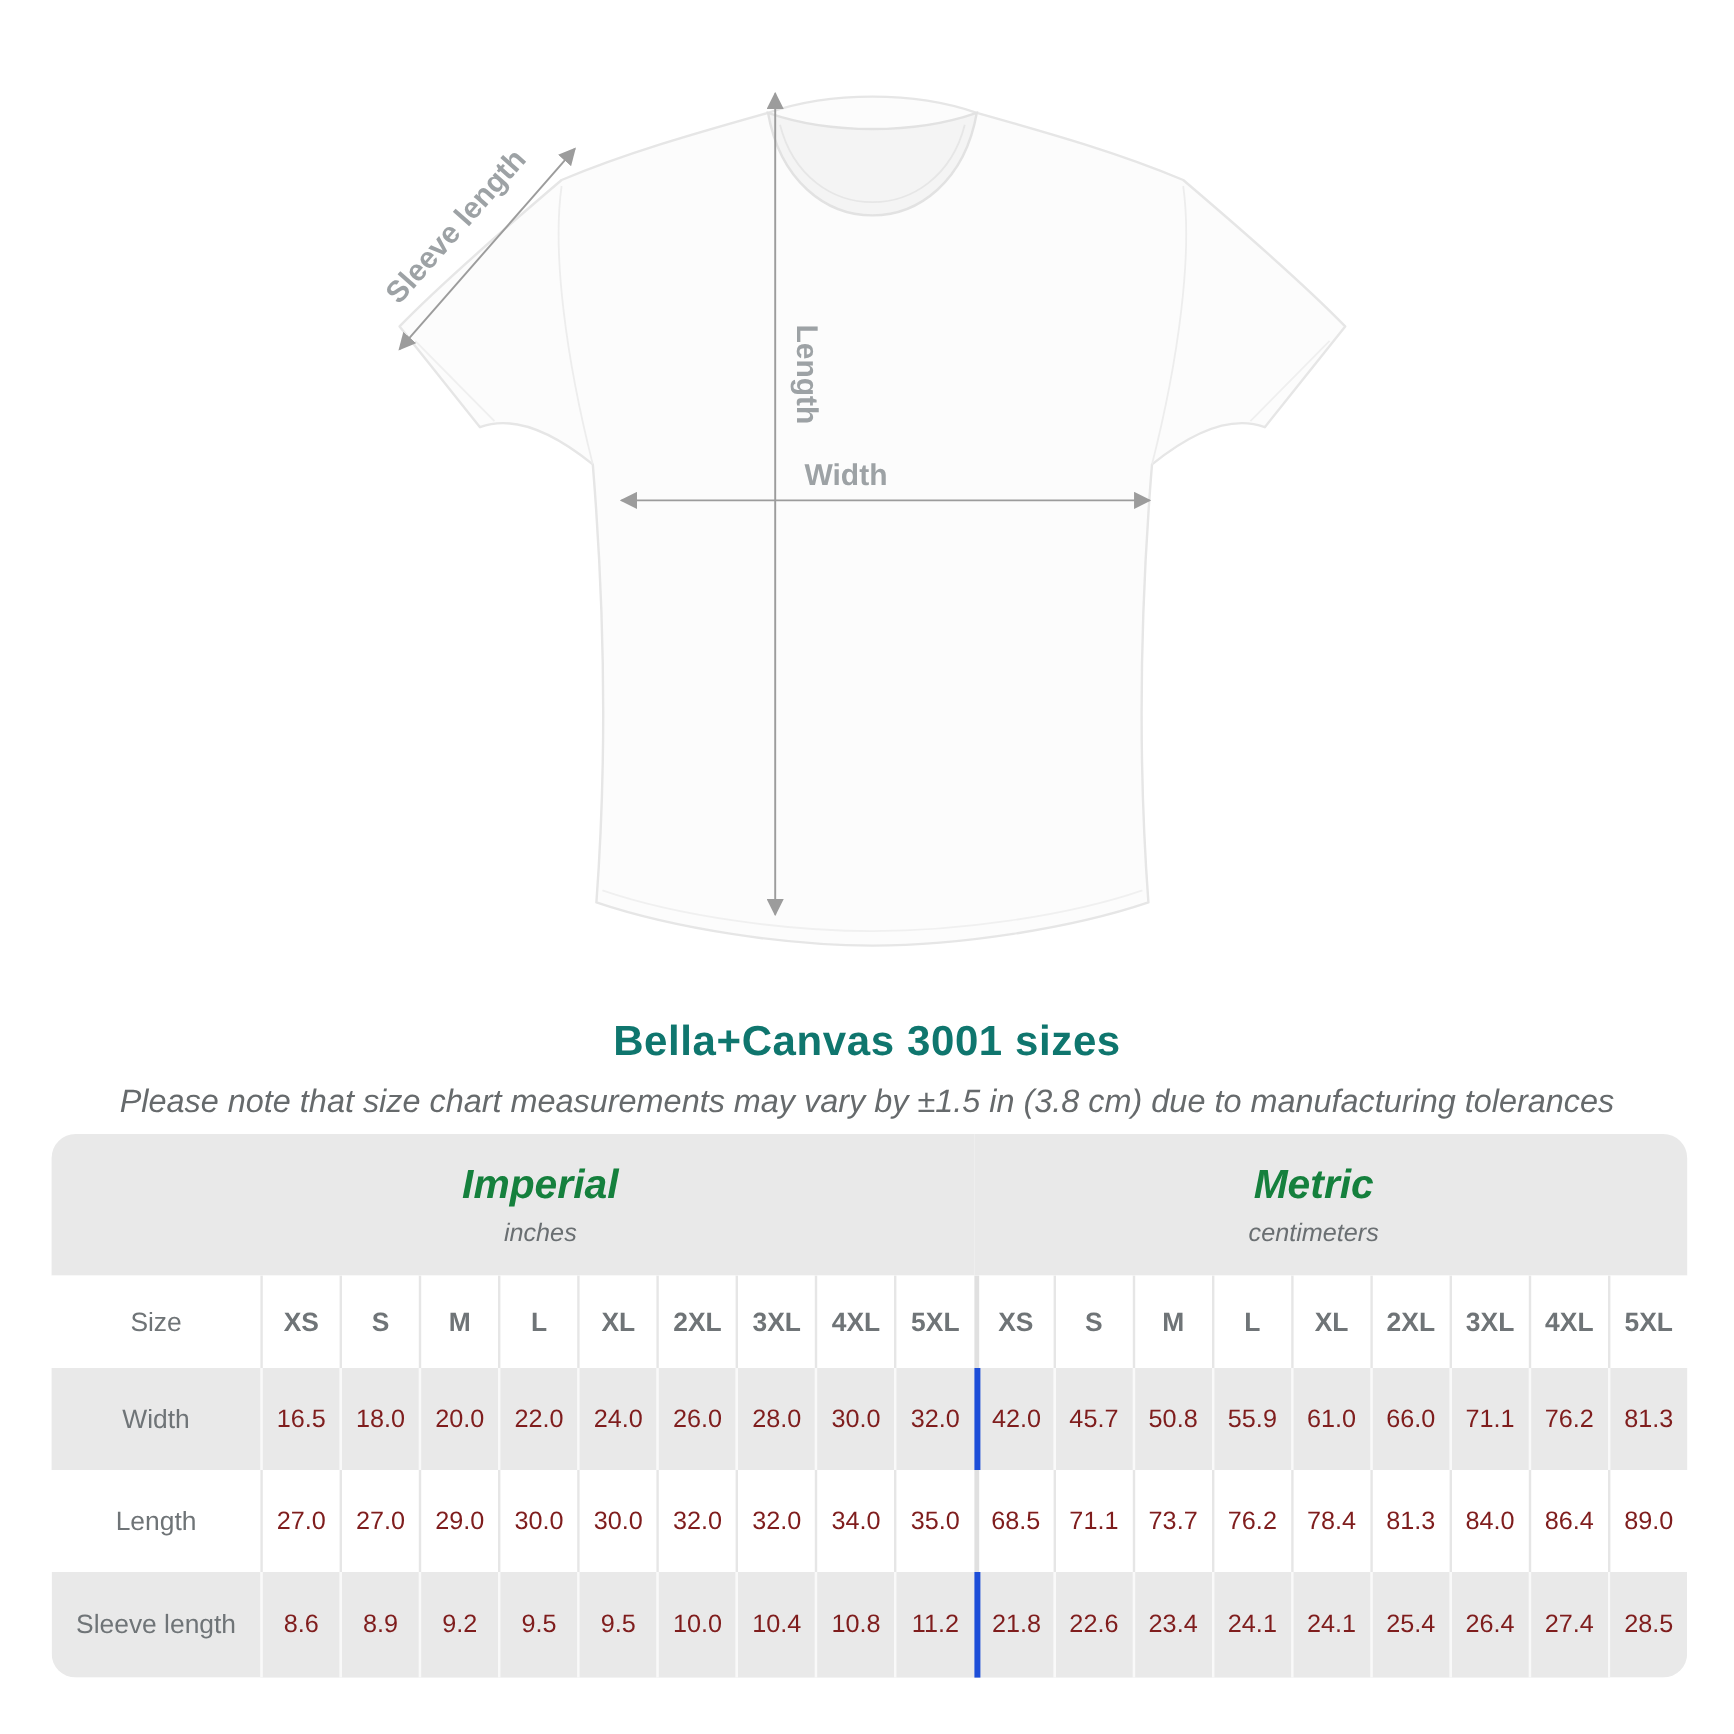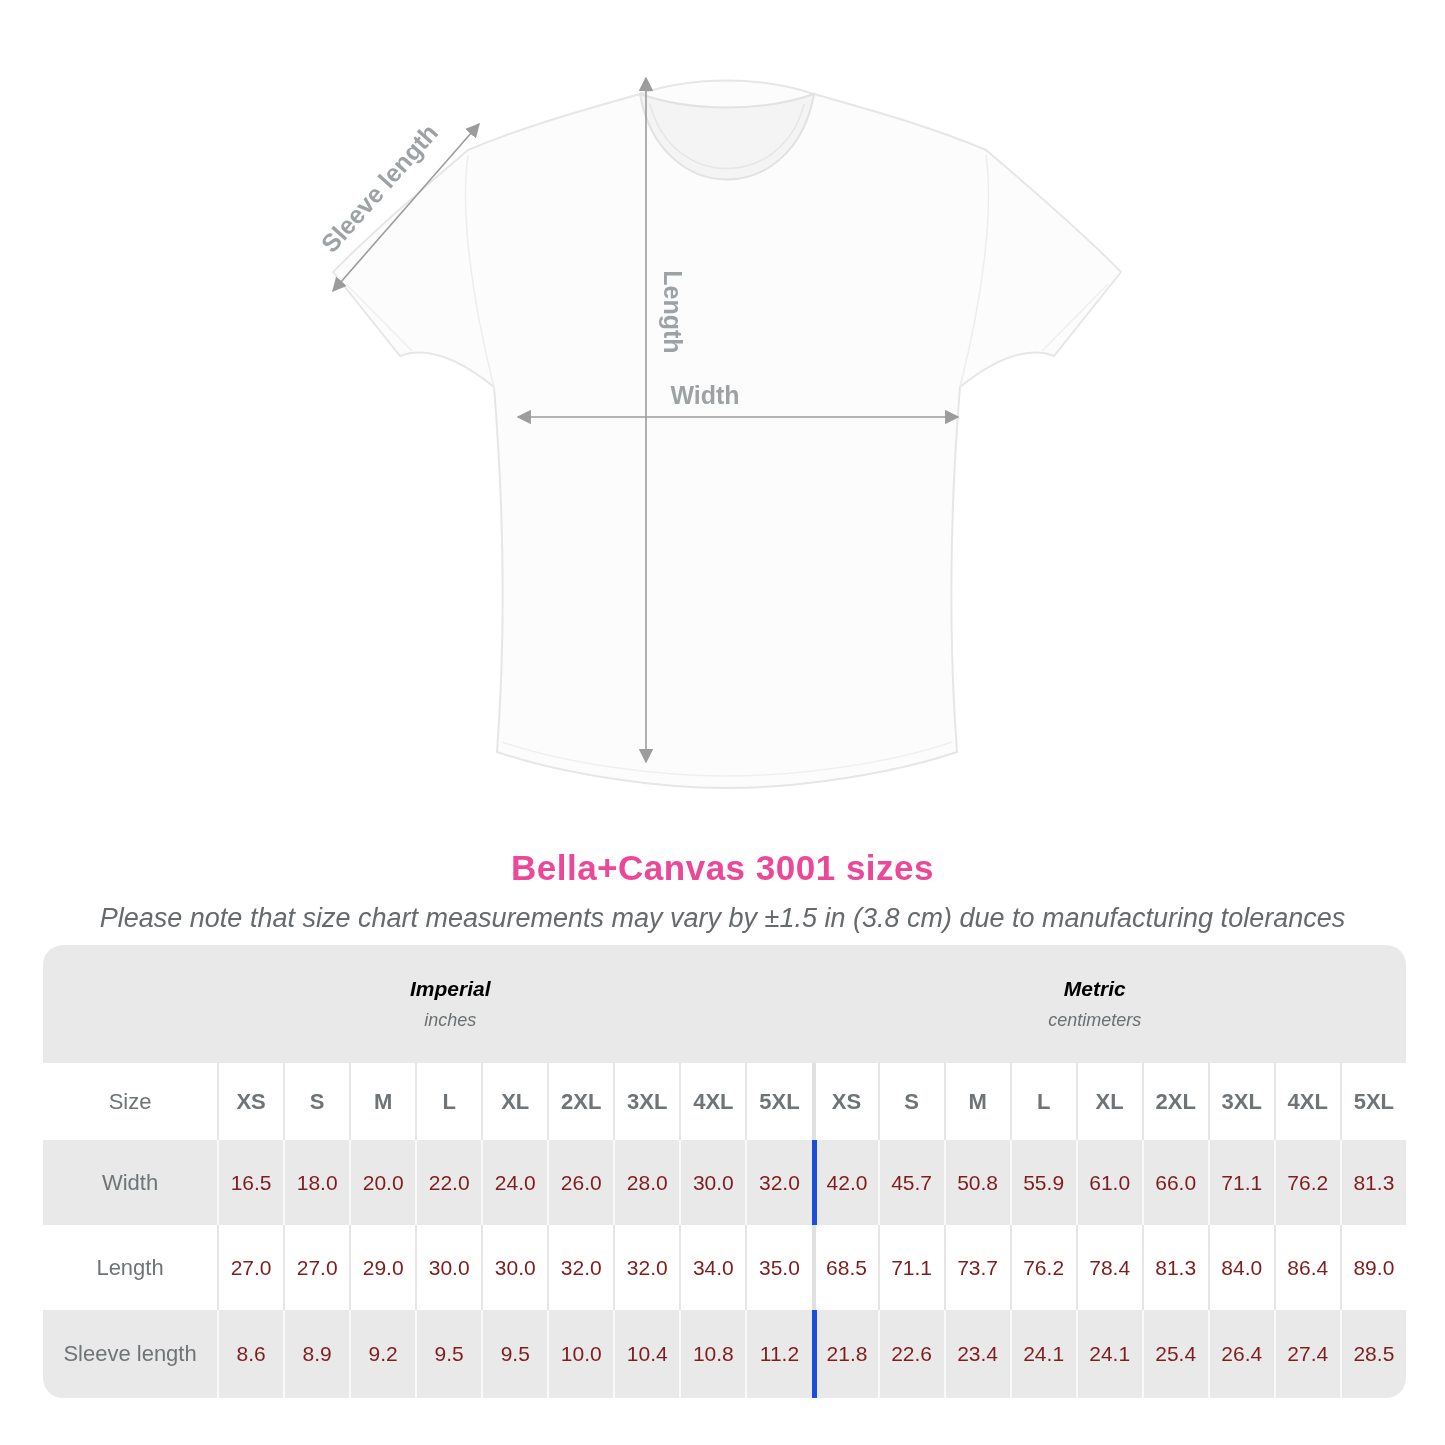--- a/index.html
+++ b/index.html
@@ -5,36 +5,36 @@
   html,body{margin:0;padding:0;background:#ffffff;}
   body{width:1445px;height:1445px;position:relative;font-family:"Liberation Sans",sans-serif;
        -webkit-font-smoothing:antialiased;}
   .page{position:absolute;inset:0;background:#ffffff;overflow:hidden;}
 
   
   .diagram{position:absolute;left:0;top:0;width:1445px;height:845px;}
 
   
   .title{position:absolute;left:0;top:848px;width:1445px;text-align:center;
-         font-size:35px;font-weight:bold;color:#ec4899;letter-spacing:.5px;}
+         font-size:35px;font-weight:bold;color:#0f766e;letter-spacing:.5px;}
   .note{position:absolute;left:0;top:903px;width:1445px;text-align:center;
         font-size:27px;font-style:italic;color:#666a6c;}
 
   
   .size-table{position:absolute;left:43px;top:945px;border-collapse:separate;border-spacing:0;
               table-layout:fixed;width:1363px;}
   .size-table td,.size-table th{padding:0;margin:0;text-align:center;vertical-align:middle;
               font-weight:normal;overflow:hidden;}
 
   tr.band-row{height:118px;}
   td.band{background:#e9e9e9;}
   td.band-left{border-radius:20px 0 0 0;padding-left:46px;}
   td.band-right{border-radius:0 20px 0 0;padding-right:28px;}
-  .band-name{font-size:21px;font-weight:bold;font-style:italic;color:#000000;}
-  .band-unit{font-size:18px;font-style:italic;color:#6a6f72;margin-top:9px;}
+  .band-name{font-size:34px;font-weight:bold;font-style:italic;color:#15803d;}
+  .band-unit{font-size:21px;font-style:italic;color:#6a6f72;margin-top:9px;}
 
   tr.size-row{height:77px;background:#ffffff;}
   tr.size-row .c-data{font-size:22px;font-weight:bold;color:#6f7477;}
 
   tr.r-gray{background:#e9e9e9;}
   tr.r-white{background:#ffffff;}
   tr.r-width{height:85px;}
   tr.r-length{height:85px;}
   tr.r-sleeve{height:88px;}
 

